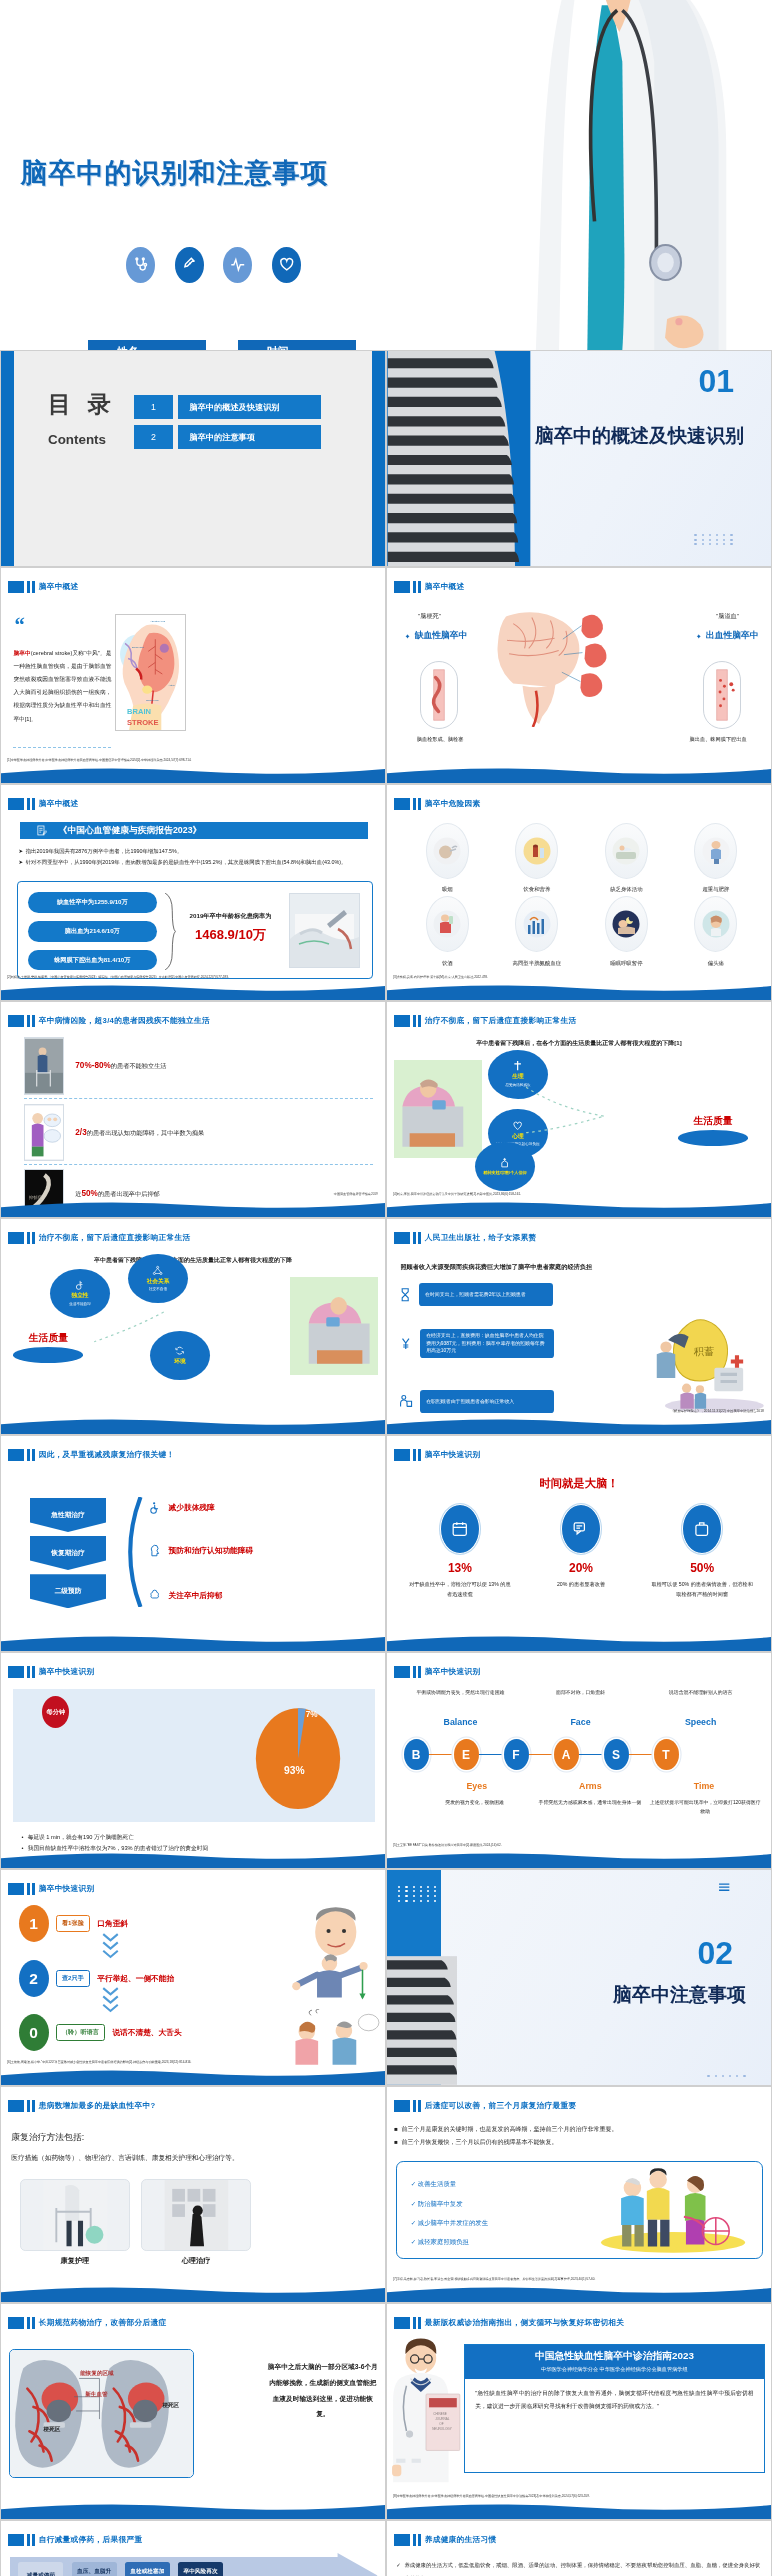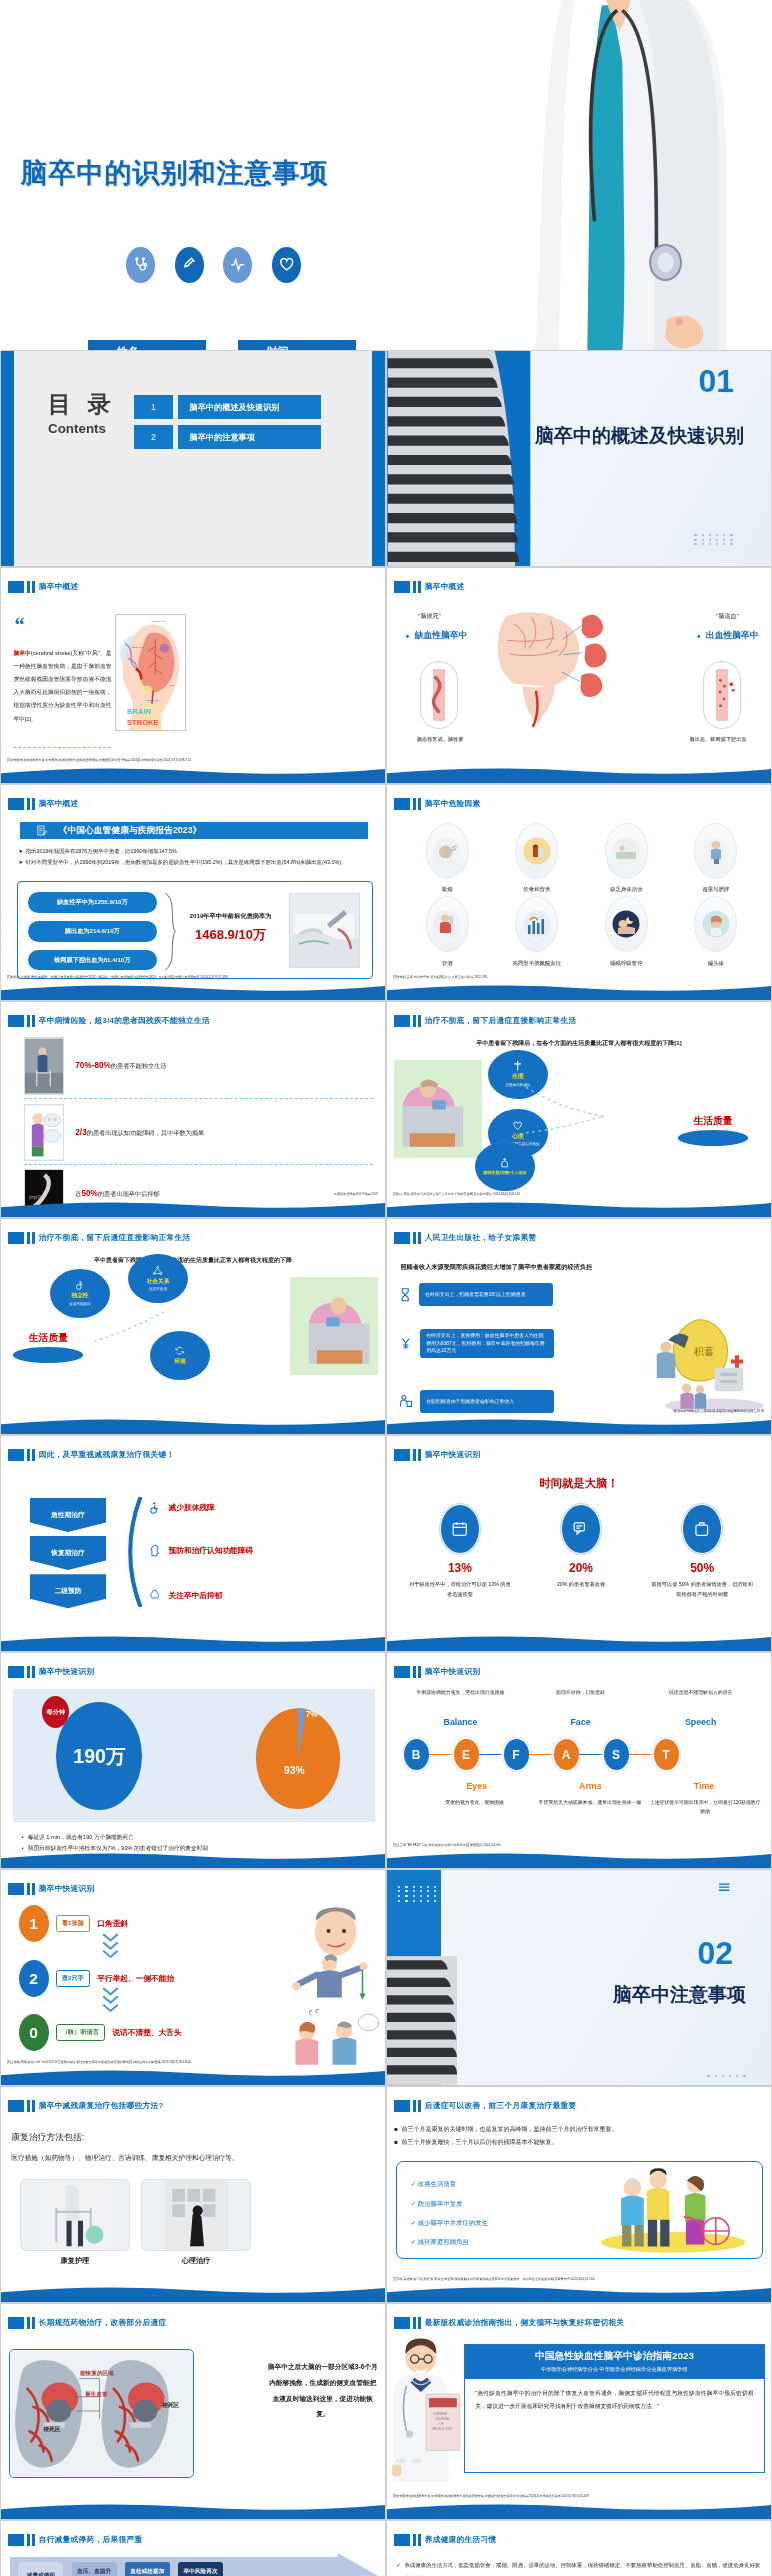--- a/index.html
+++ b/index.html
@@ -39,21 +39,21 @@
   .cover .fields{position:absolute;left:88px;top:340px;display:flex;gap:32px;}
   .fld{width:118px;height:23px;background:#1068b8;color:#fff;font-size:10.8px;font-weight:bold;
        display:flex;align-items:center;padding-left:29px;}
 
   
   .toc{background:#eeeeee;position:absolute;inset:0;}
   .toc .lrail,.toc .rrail{position:absolute;top:0;bottom:0;width:13.4px;background:#0b6fc2;}
   .toc .lrail{left:0}.toc .rrail{right:0}
   .toc .mu{position:absolute;left:47px;top:42px;}
   .toc .mu .cn{font-size:23px;font-weight:bold;color:#3a3a3a;letter-spacing:5.2px;line-height:1;}
-  .toc .mu .en{font-size:13.4px;font-weight:bold;color:#3a3a3a;margin-top:5px;}
+  .toc .mu .en{font-size:13.4px;font-weight:bold;color:#3a3a3a;margin-top:16px;}
   .toc .rows{position:absolute;left:133px;top:44px;}
   .toc .row{display:flex;margin-bottom:6.2px;}
   .toc .num{width:39px;height:24px;background:#1379c9;color:#fff;font-size:8.8px;
         display:flex;align-items:center;justify-content:center;}
   .toc .lbl{width:143px;height:24px;background:#1379c9;color:#fff;font-size:8.2px;font-weight:bold;
         display:flex;align-items:center;padding-left:11.3px;margin-left:5.2px;}
 
   
   .sect{position:absolute;inset:0;background:linear-gradient(120deg,#f4f7fb 0%,#eef3fa 60%,#e8eff9 100%);}
   .sect .tower{position:absolute;left:0;top:0;width:144px;height:100%;overflow:hidden;}
@@ -861,22 +861,20 @@
     <div class="hdr">
       <div class="blk"></div>
         <div class="bar"></div>
         <div class="bar2"></div>
       <div class="ttl">脑卒中快速识别</div>
     </div>
     <div class="body">
       <div style="position:absolute;left:12.4px;right:10.3px;top:4.1px;height:133px;background:#e1ecf7">
         <div style="position:absolute;left:29px;top:7.2px;width:27px;height:32px;border-radius:50%;background:#c20f1f;
                     color:#fff;font-size:6.2px;font-weight:bold;display:flex;align-items:center;justify-content:center">每分钟</div>
-        <div style="position:absolute;left:43px;top:13.4px;width:86px;height:108px;border-radius:50%;background:#1370c3;
-                    color:#fff;display:flex;align-items:center;justify-content:center;font-size:19.6px;font-weight:bold">190万</div>
         <svg style="position:absolute;right:34px;top:13.4px;width:86px;height:108px" viewBox="0 0 166 210">
           <ellipse cx="83" cy="110" rx="82" ry="98" fill="#e8791e"></ellipse>
           <path d="M83 110 L83 12 A82 98 0 0 1 98 13 Z" fill="#6a9fd8"></path>
           <text x="98" y="30" font-size="16" fill="#fff" font-weight="bold" font-family="sans-serif">7%</text>
           <text x="56" y="140" font-size="20" fill="#fff" font-weight="bold" font-family="sans-serif">93%</text>
         </svg>
       </div>
       <div style="position:absolute;left:20.6px;right:11.3px;top:147px;font-size:5.7px;line-height:2">
         <div style="display:flex;gap:4.1px">
             <span>•</span>
@@ -1094,21 +1092,21 @@
           </div>
       </div>
     </div>
   </div>
 
   <div class="slide">
     <div class="hdr">
       <div class="blk"></div>
         <div class="bar"></div>
         <div class="bar2"></div>
-      <div class="ttl">脑卒中减残康复治疗包括哪些方法?</div>
+      <div class="ttl">患病数增加最多的是缺血性卒中?</div>
     </div>
     <div class="body">
       <div style="position:absolute;left:10.3px;top:13.4px;font-size:8.8px;font-weight:normal">康复治疗方法包括:</div>
       <div style="position:absolute;left:10.3px;right:10.3px;top:35px;font-size:6.7px">医疗措施（如药物等）、物理治疗、言语训练、康复相关护理和心理治疗等。</div>
       <div style="position:absolute;left:18.5px;right:12.4px;top:60px;display:grid;grid-template-columns:repeat(3,1fr);gap:10.3px;text-align:center">
         <div>
           <div class="mimg"><svg viewBox="0 0 100 110">
                 <rect width="100" height="110" fill="#f0f2f4"></rect>
                 <path d="M34 10 q14 -6 22 6 v48 h-22z" fill="#e4e7ea"></path>
                 <path d="M36 64 h8 v40 h-8z M54 64 h8 v40 h-8z" fill="#2e3a48"></path>

